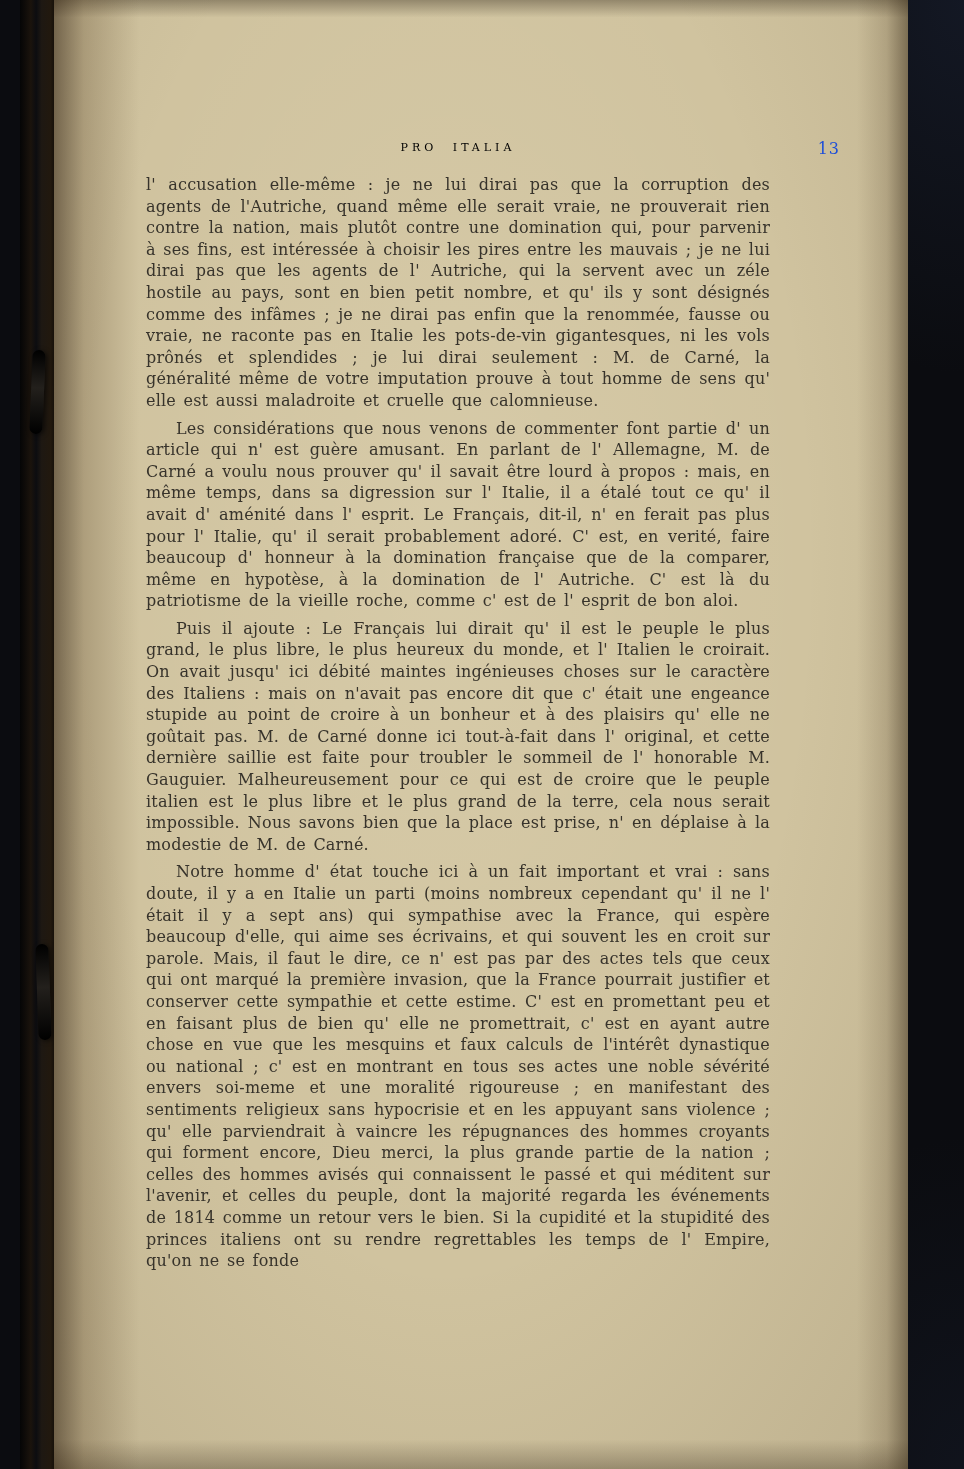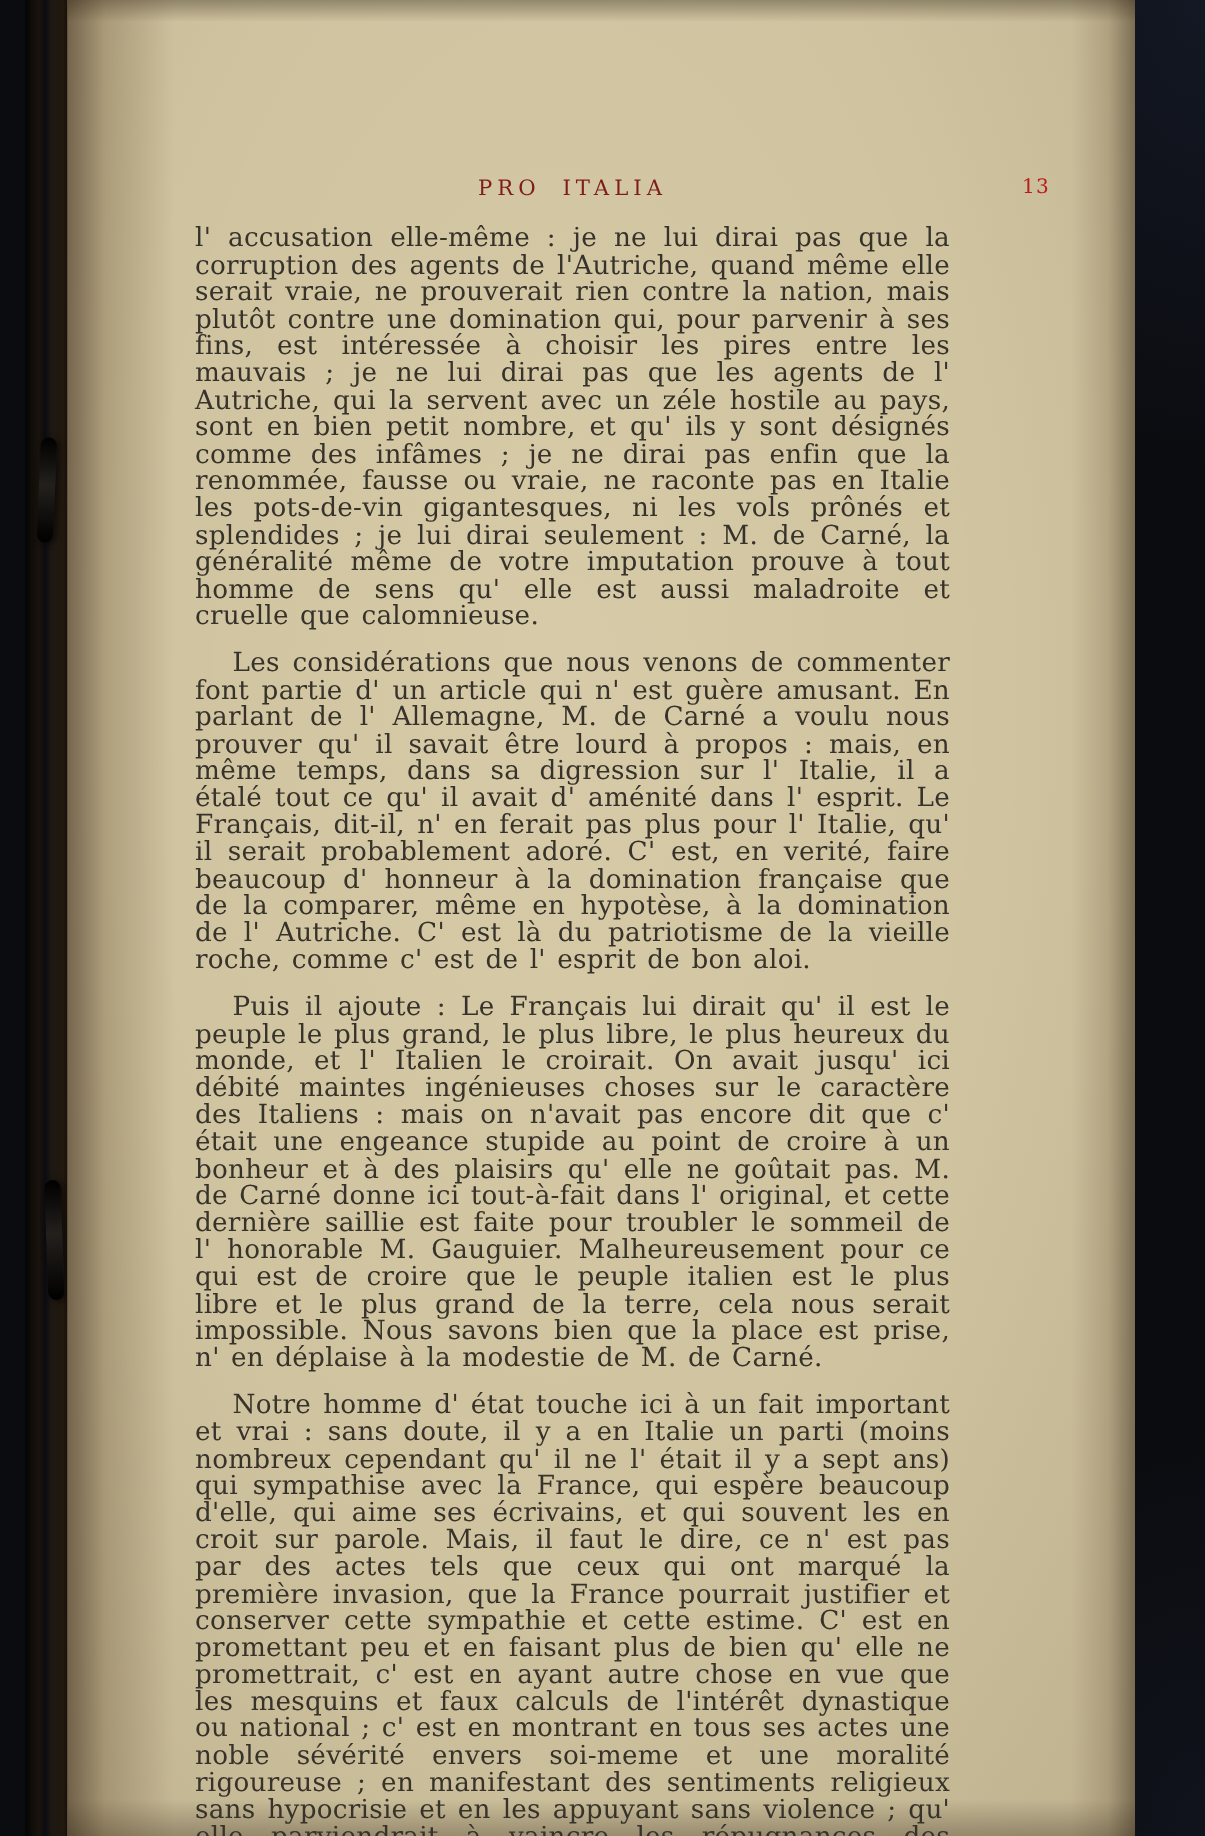--- a/index.html
+++ b/index.html
@@ -81,38 +81,38 @@
   .page-header {
     position: relative;
     height: 26px;
     margin-bottom: 10px;
   }
   .running-title {
     position: absolute;
     left: 50%;
     transform: translateX(-50%);
     top: 3px;
-    font-size: 17px;
+    font-size: 11px;
     letter-spacing: 4px;
     word-spacing: 8px;
-    color: #7f1d1d;
+    color: #000000;
     white-space: nowrap;
   }
   .page-number {
     position: absolute;
     right: -64px;
     top: 1px;
     font-size: 16px;
     letter-spacing: 1px;
-    color: #b91c1c;
+    color: #1d4ed8;
   }
   .text-block .para {
-    margin: 16px;
+    margin: 6px;
     text-align: justify;
-    font-size: 21px;
+    font-size: 16px;
     line-height: 21.6px;
     letter-spacing: 0.2px;
     word-spacing: 2.2px;
   }
   .text-block .para.indent {
     text-indent: 30px;
   }
   .text-block .italic {
   }
 </style>

